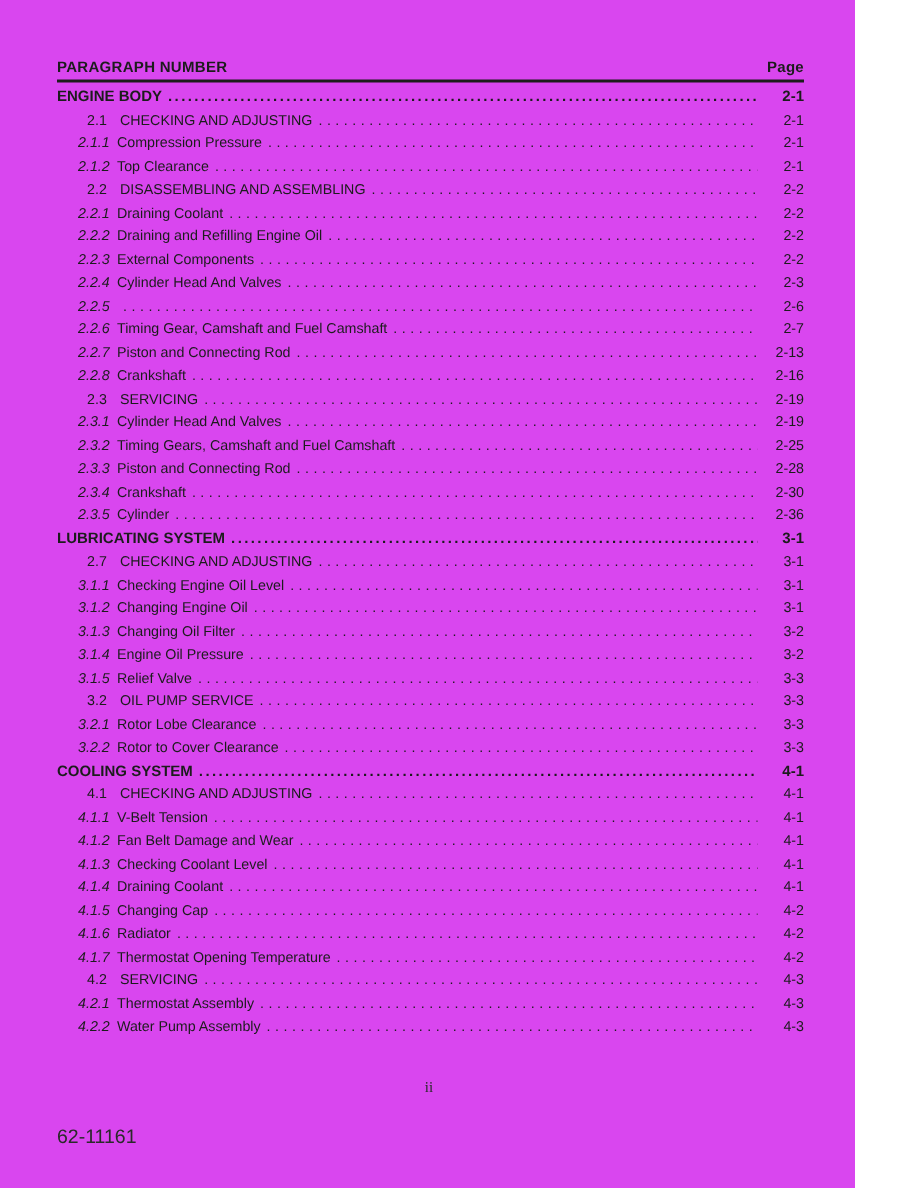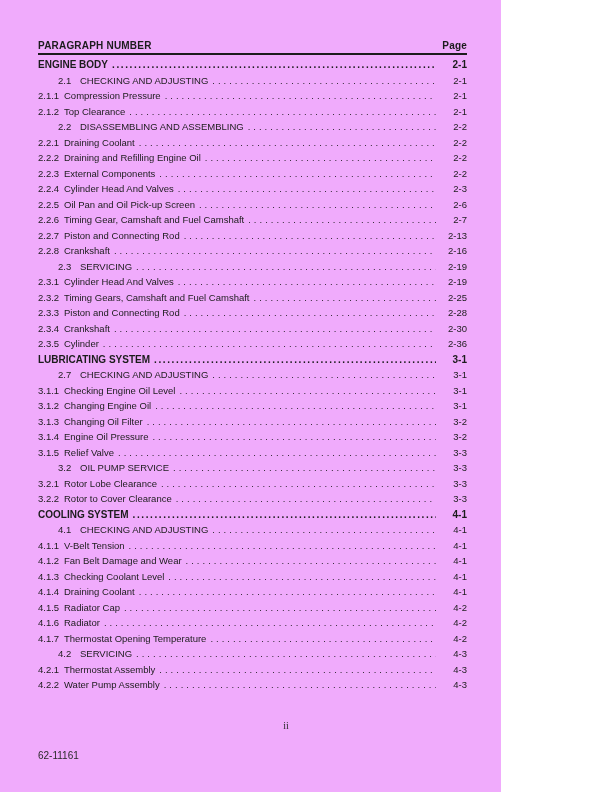--- a/index.html
+++ b/index.html
@@ -2,23 +2,23 @@
 <html><head>
 <meta charset="utf-8">
 <style>
   html, body {
     margin: 0;
     padding: 0;
     background: #ffffff;
   }
   .page {
     position: relative;
-    width: 501px;
+    width: 570px;
     height: 792px;
-    background: #f0abfc;
+    background: #d946ef;
     font-family: "Liberation Sans", sans-serif;
     color: #1c1c1c;
     overflow: hidden;
   }
   .content {
     position: absolute;
     left: 38px;
     right: 34px;
     top: 40px;
   }
@@ -71,27 +71,27 @@
     font-size: 10px;
   }
   .row.lvl1 .leader::after {
     content: "................................................................................................................................................................";
     letter-spacing: 1.6px;
     font-size: 10px;
   }
   
   .row.lvl2 .num { margin-left: 20px;  width: 22px; }
   
-  .row.lvl3 .num { width: 26px; }
+  .row.lvl3 .num { margin-left: 14px; width: 26px; font-style: italic; }
 
   .footer-docnum {
     position: absolute;
     left: 38px;
     top: 750px;
-    font-size: 10px;
+    font-size: 13px;
     color: #2a2a2a;
   }
   .footer-pagenum {
     position: absolute;
     left: 256px;
     top: 720px;
     width: 60px;
     text-align: center;
     font-family: "Liberation Serif", serif;
     font-size: 10px;
@@ -157,21 +157,20 @@
     <span class="pg">2-2</span>
   </div>
         <div class="row lvl3">
     <span class="num">2.2.4</span>
     <span class="title">Cylinder Head And Valves</span>
     <span class="leader"></span>
     <span class="pg">2-3</span>
   </div>
         <div class="row lvl3">
     <span class="num">2.2.5</span>
-    <span class="title">Oil Pan and Oil Pick-up Screen</span>
     <span class="leader"></span>
     <span class="pg">2-6</span>
   </div>
         <div class="row lvl3">
     <span class="num">2.2.6</span>
     <span class="title">Timing Gear, Camshaft and Fuel Camshaft</span>
     <span class="leader"></span>
     <span class="pg">2-7</span>
   </div>
         <div class="row lvl3">
@@ -313,21 +312,21 @@
     <span class="pg">4-1</span>
   </div>
         <div class="row lvl3">
     <span class="num">4.1.4</span>
     <span class="title">Draining Coolant</span>
     <span class="leader"></span>
     <span class="pg">4-1</span>
   </div>
         <div class="row lvl3">
     <span class="num">4.1.5</span>
-    <span class="title">Radiator Cap</span>
+    <span class="title">Changing Cap</span>
     <span class="leader"></span>
     <span class="pg">4-2</span>
   </div>
         <div class="row lvl3">
     <span class="num">4.1.6</span>
     <span class="title">Radiator</span>
     <span class="leader"></span>
     <span class="pg">4-2</span>
   </div>
         <div class="row lvl3">

